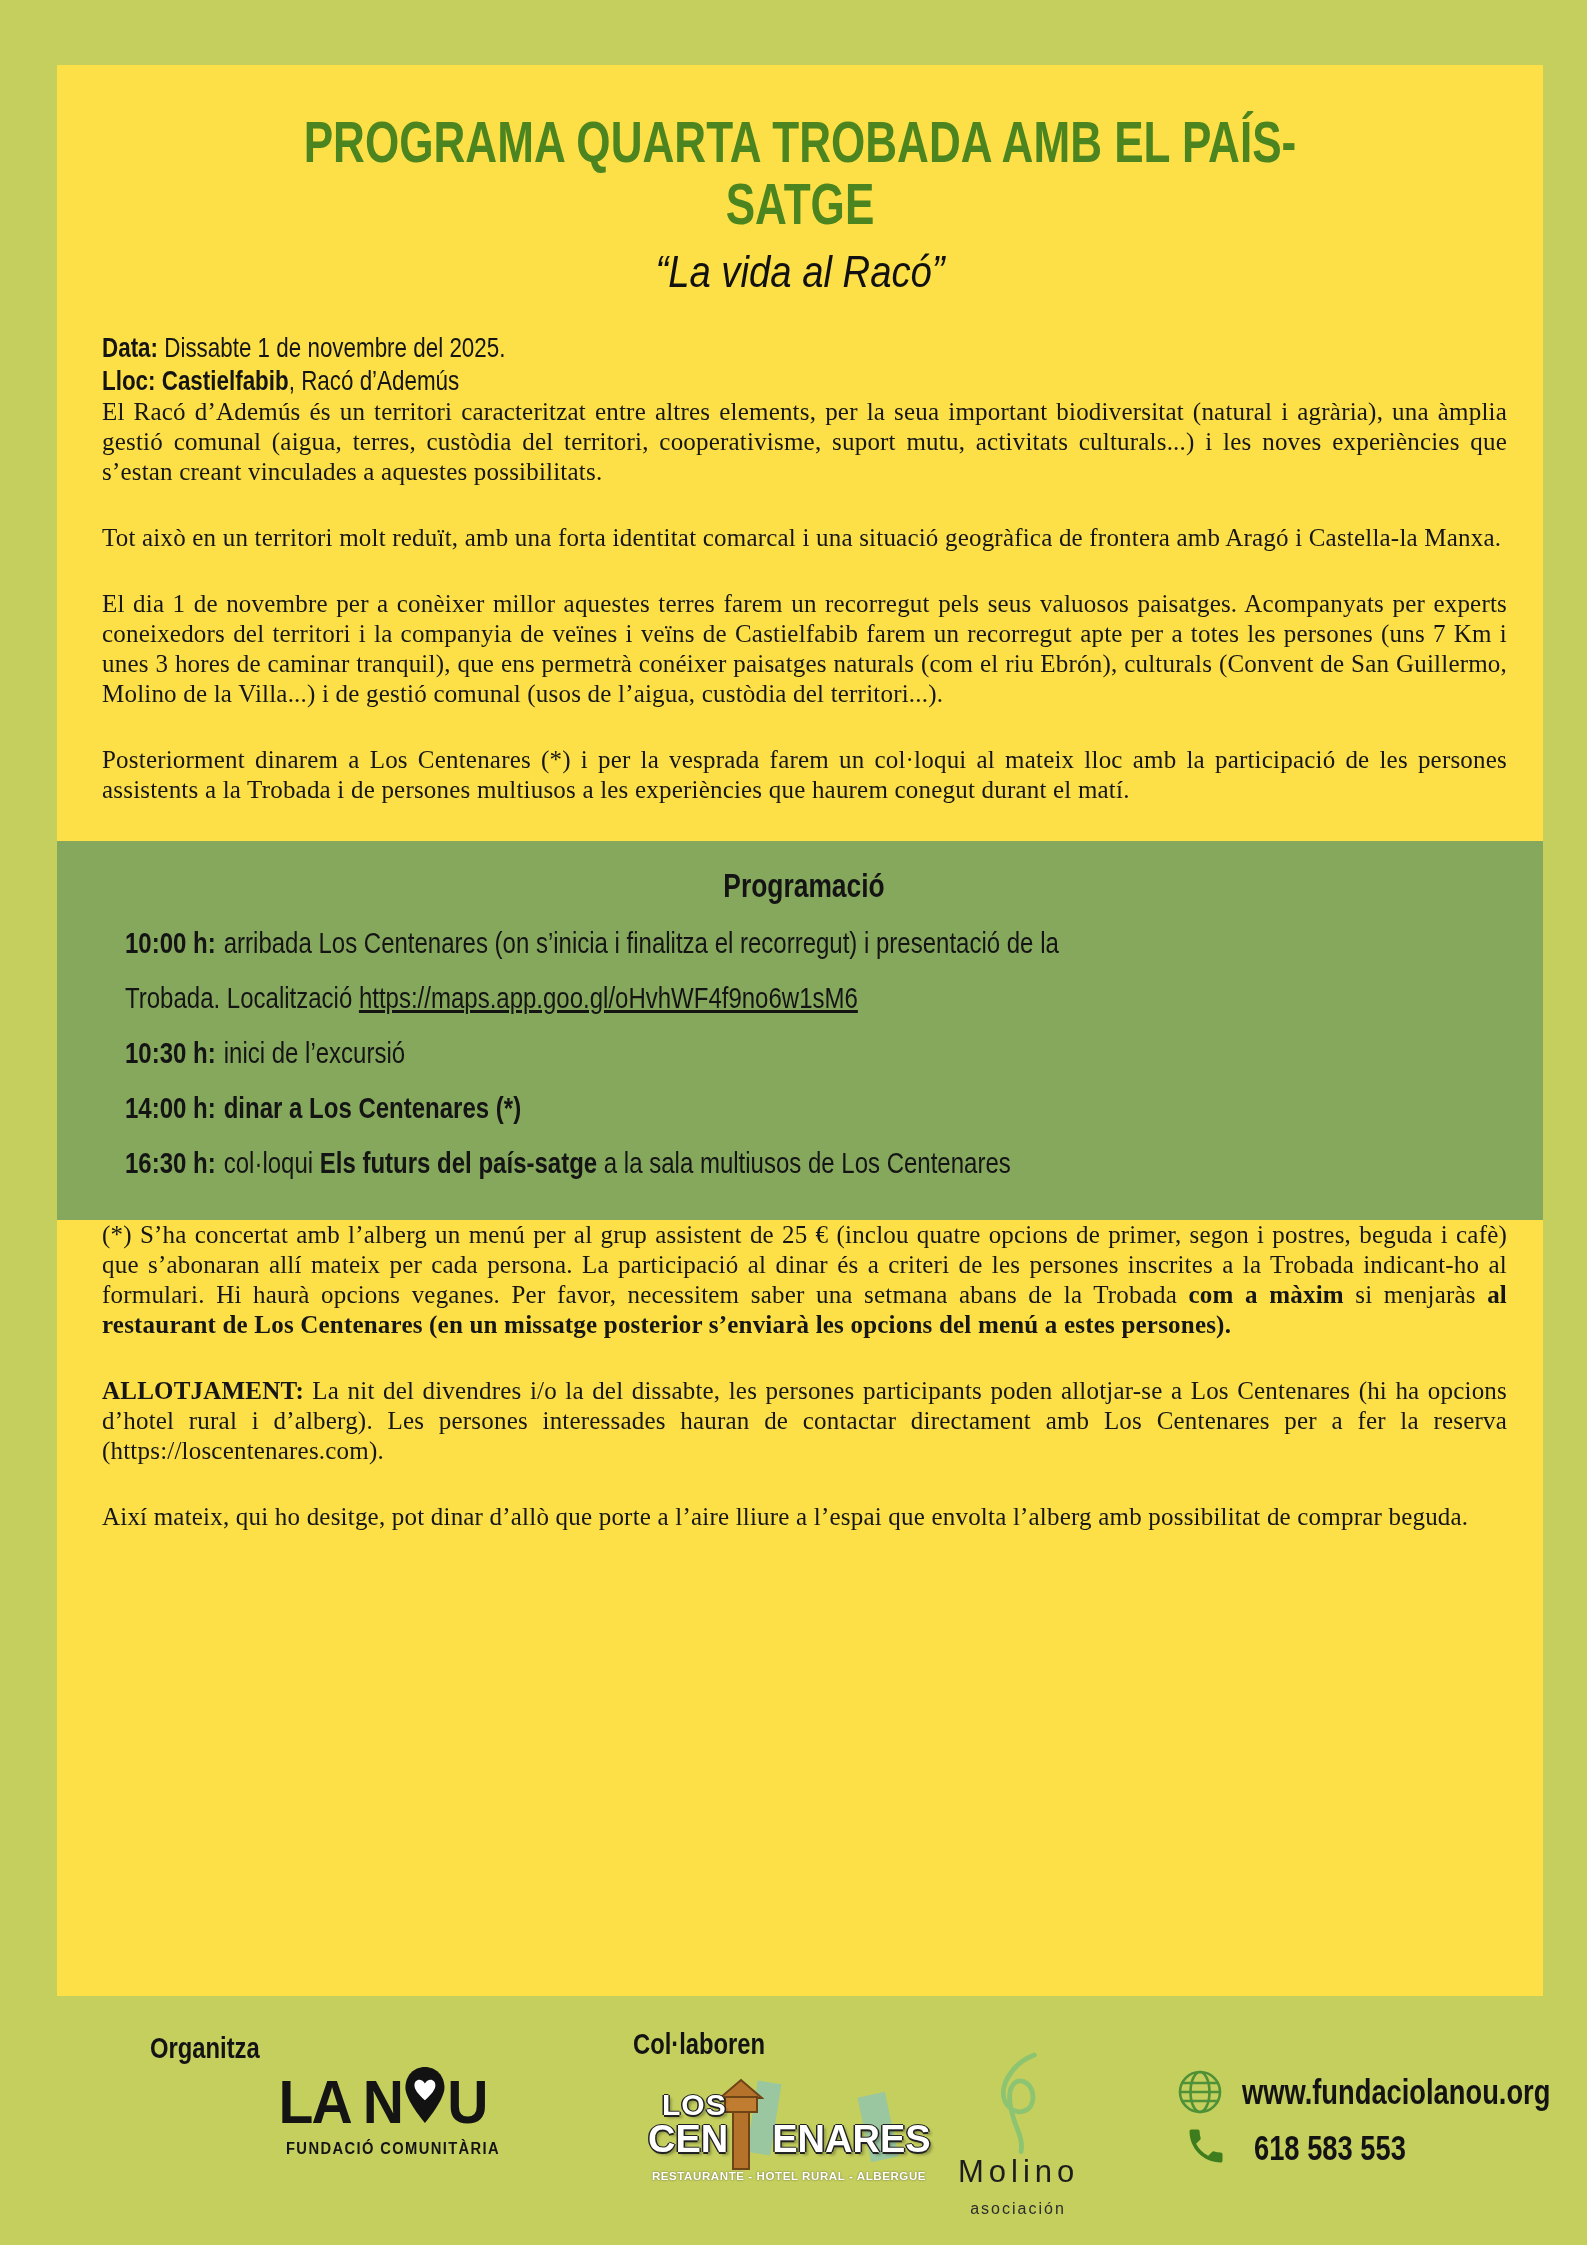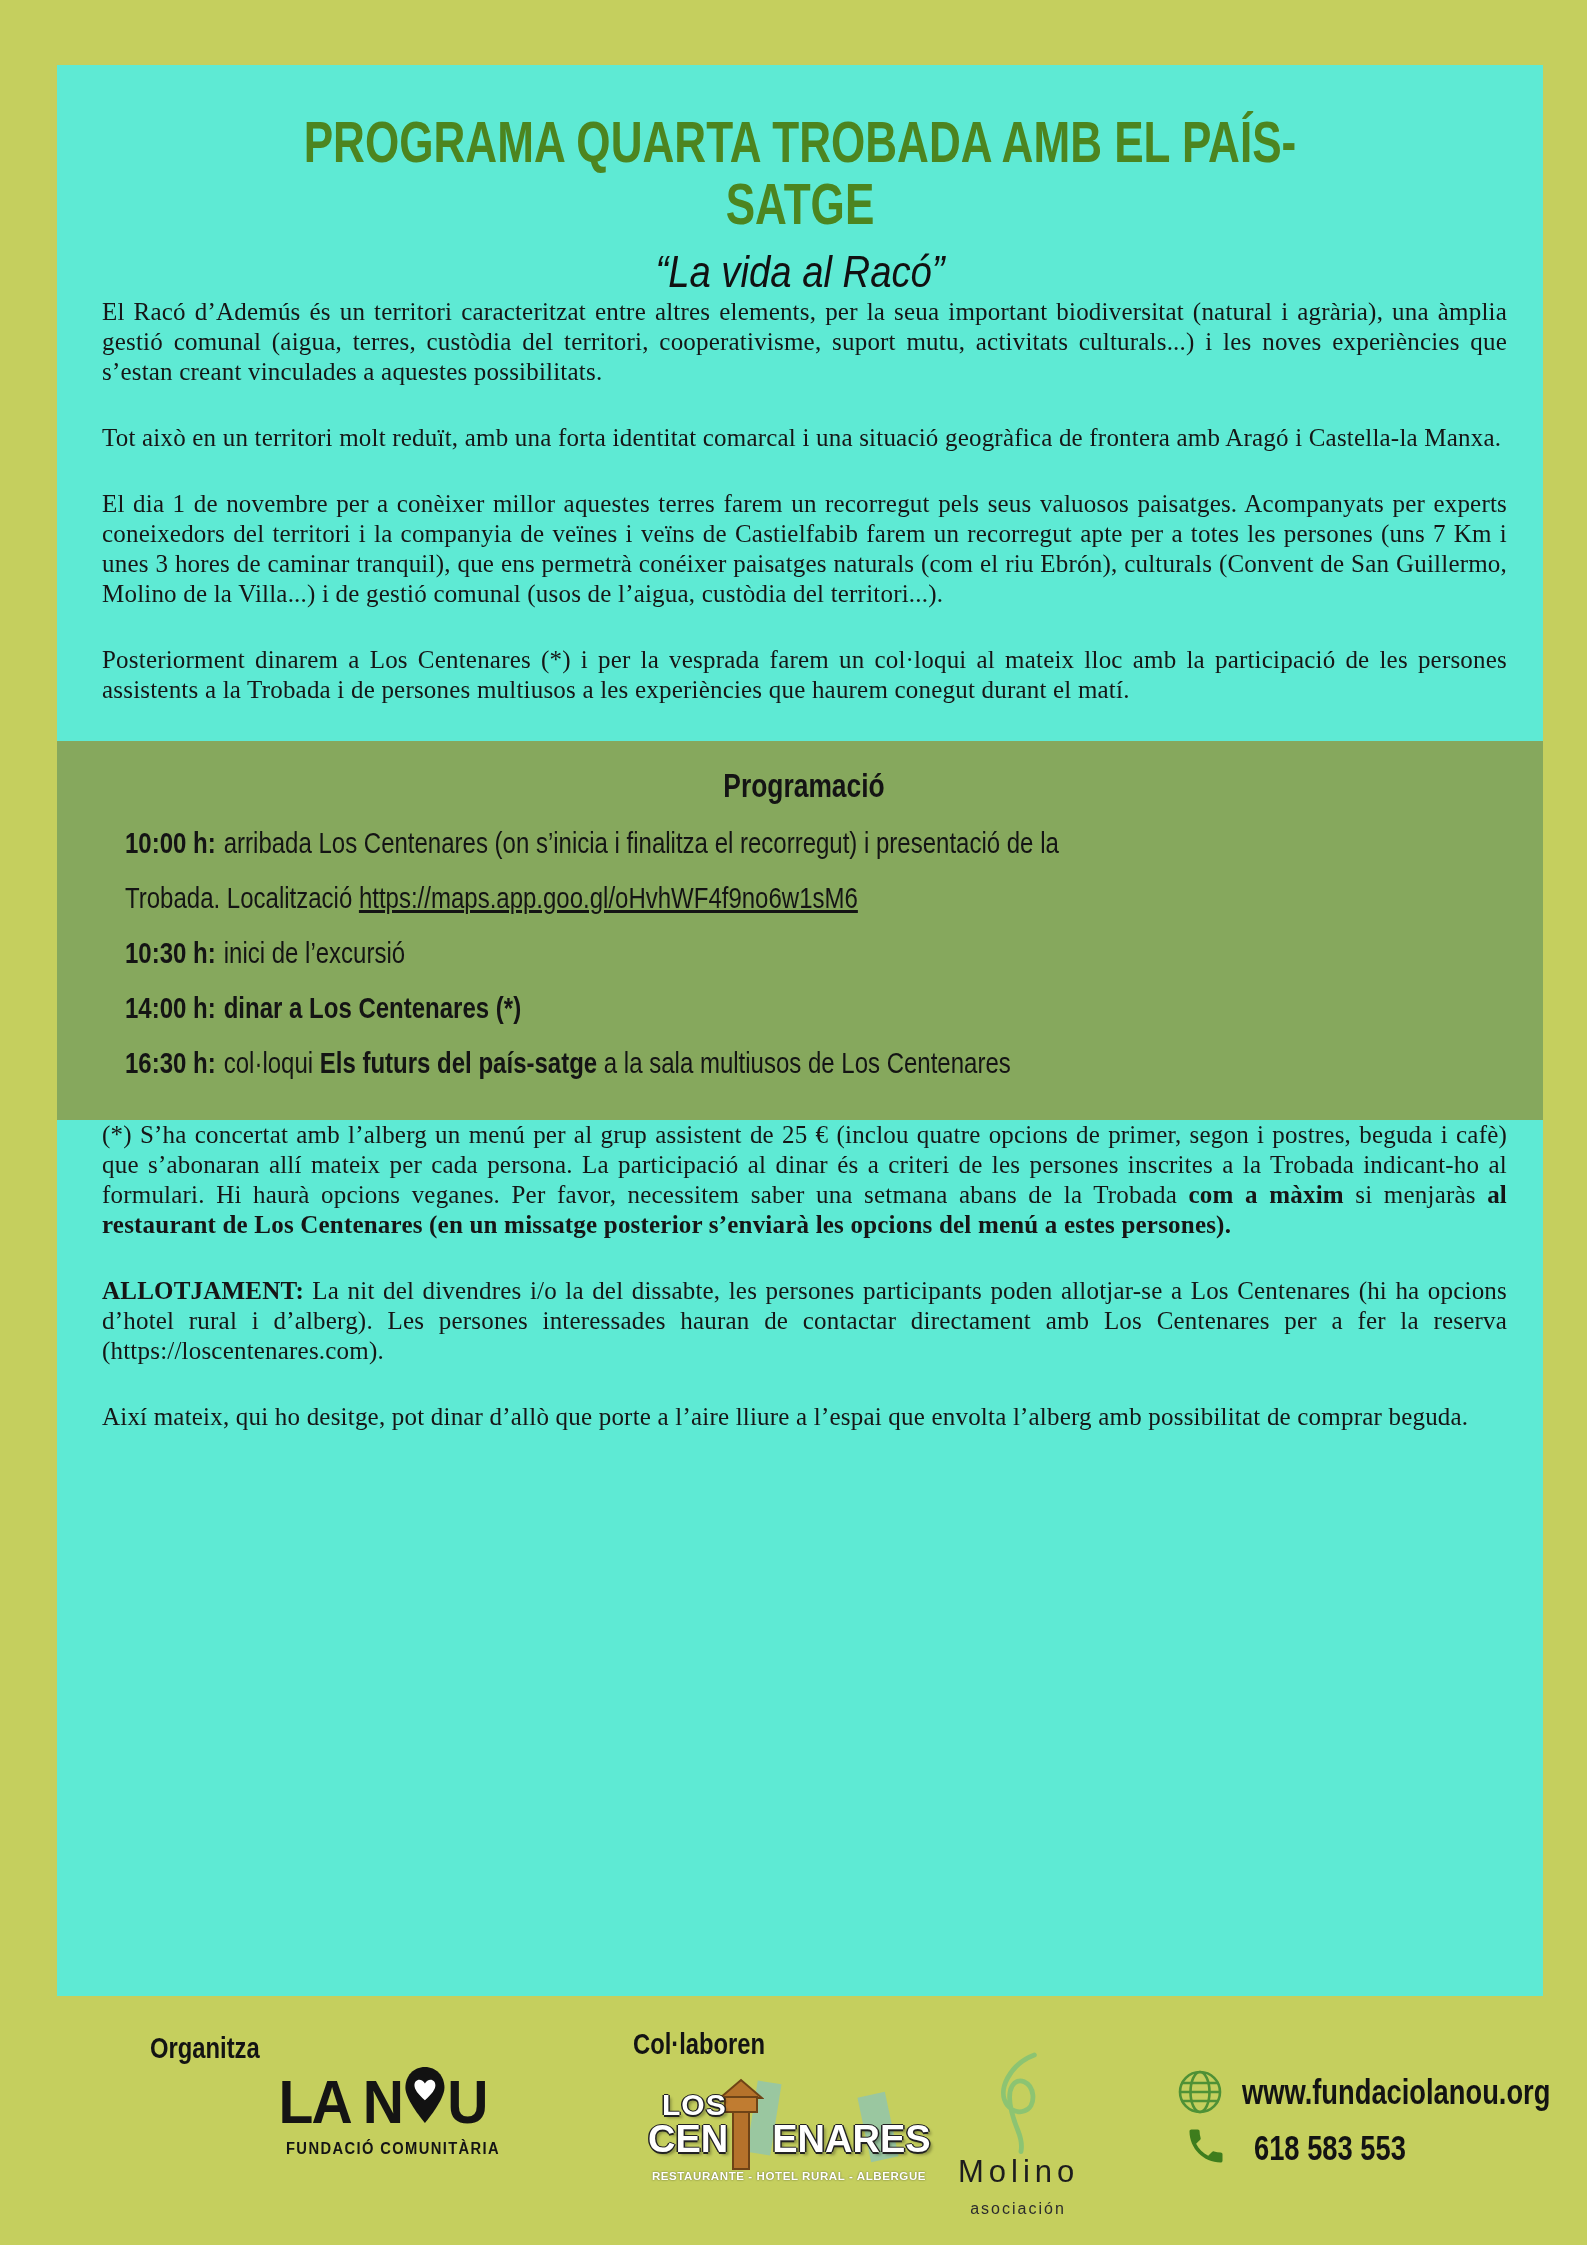--- a/index.html
+++ b/index.html
@@ -4,21 +4,21 @@
 <style>
   html,body{margin:0;padding:0;}
   body{
     width:1587px;height:2245px;position:relative;overflow:hidden;
     background:#c5cf5e;
     font-family:"Liberation Sans",sans-serif;
     color:#141414;
   }
   .page{
     position:absolute;left:57px;top:65px;width:1486px;height:1931px;
-    background:#5eead4;
+    background:#fde047;
   }
   
   .cxc{display:block;transform:scaleX(0.76);transform-origin:50% 0;}
   .cxs{display:block;transform:scaleX(0.85);transform-origin:50% 0;}
   .cxl{display:block;transform:scaleX(0.8);transform-origin:0 50%;width:125%;}
 
   .title{
     margin-top:46px;
     font-size:58px;line-height:62px;font-weight:800;
     text-align:center;letter-spacing:0px;
@@ -94,20 +94,24 @@
 
   <div class="title">
     <span class="cxc">PROGRAMA QUARTA TROBADA AMB EL PAÍS-SATGE</span>
   </div>
   <div class="subtitle">
     <span class="cxs">“La vida al Racó”</span>
   </div>
 
   <div class="content">
 
+    <div class="meta">
+      <span class="cxl"><span class="lbl">Data:</span><span> Dissabte 1 de novembre del 2025.</span></span>
+      <span class="cxl"><span class="lbl">Lloc: Castielfabib</span><span>, Racó d’Ademús</span></span>
+    </div>
 
     <p class="body first-par">El Racó d’Ademús és un territori caracteritzat entre altres elements, per la seua important biodiversitat (natural i agrària), una àmplia gestió comunal (aigua, terres, custòdia del territori, cooperativisme, suport mutu, activitats culturals...) i les noves experiències que s’estan creant vinculades a aquestes possibilitats.</p>
     <p class="body">Tot això en un territori molt reduït, amb una forta identitat comarcal i una situació geogràfica de frontera amb Aragó i Castella-la Manxa.</p>
     <p class="body">El dia 1 de novembre per a conèixer millor aquestes terres farem un recorregut pels seus valuosos paisatges. Acompanyats per experts coneixedors del territori i la companyia de veïnes i veïns de Castielfabib farem un recorregut apte per a totes les persones (uns 7 Km i unes 3 hores de caminar tranquil), que ens permetrà conéixer paisatges naturals (com el riu Ebrón), culturals (Convent de San Guillermo, Molino de la Villa...) i de gestió comunal (usos de l’aigua, custòdia del territori...).</p>
     <p class="body">Posteriorment dinarem a Los Centenares (*) i per la vesprada farem un col·loqui al mateix lloc amb la participació de les persones assistents a la Trobada i de persones multiusos a les experiències que haurem conegut durant el matí.</p>
 
     <div class="band">
       <div class="band-h">
         <span class="cxl">Programació</span>
       </div>

